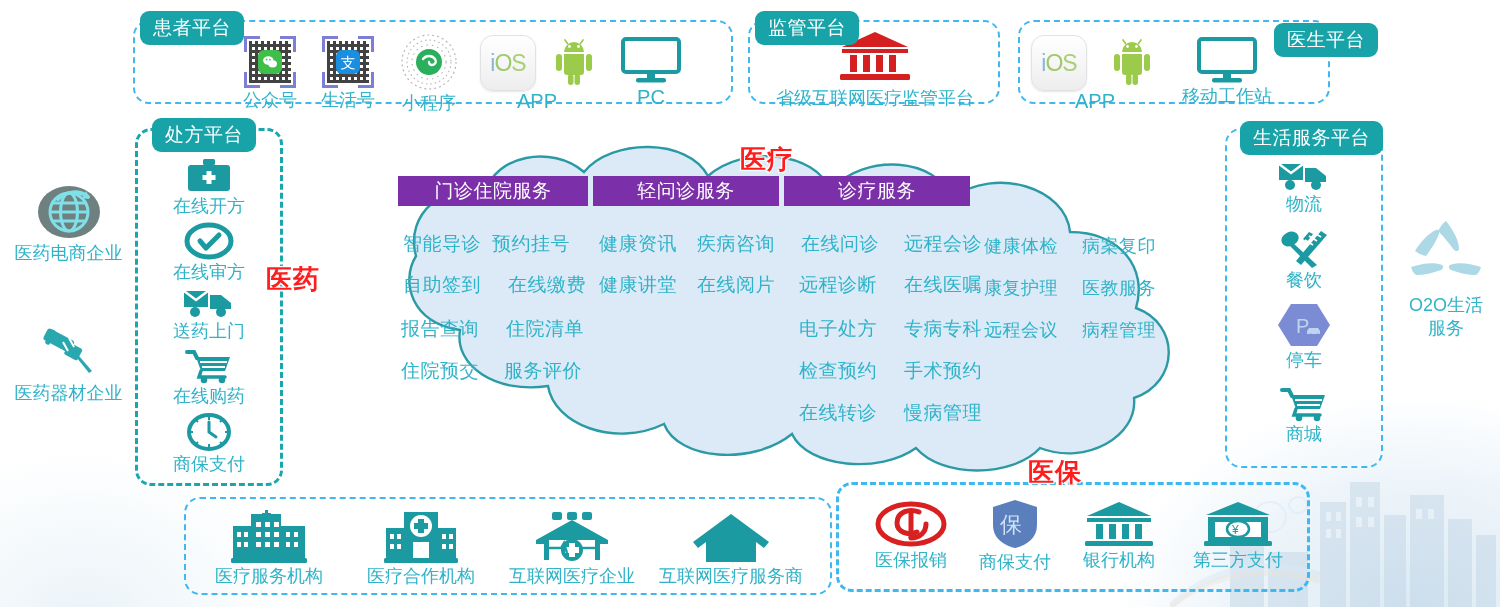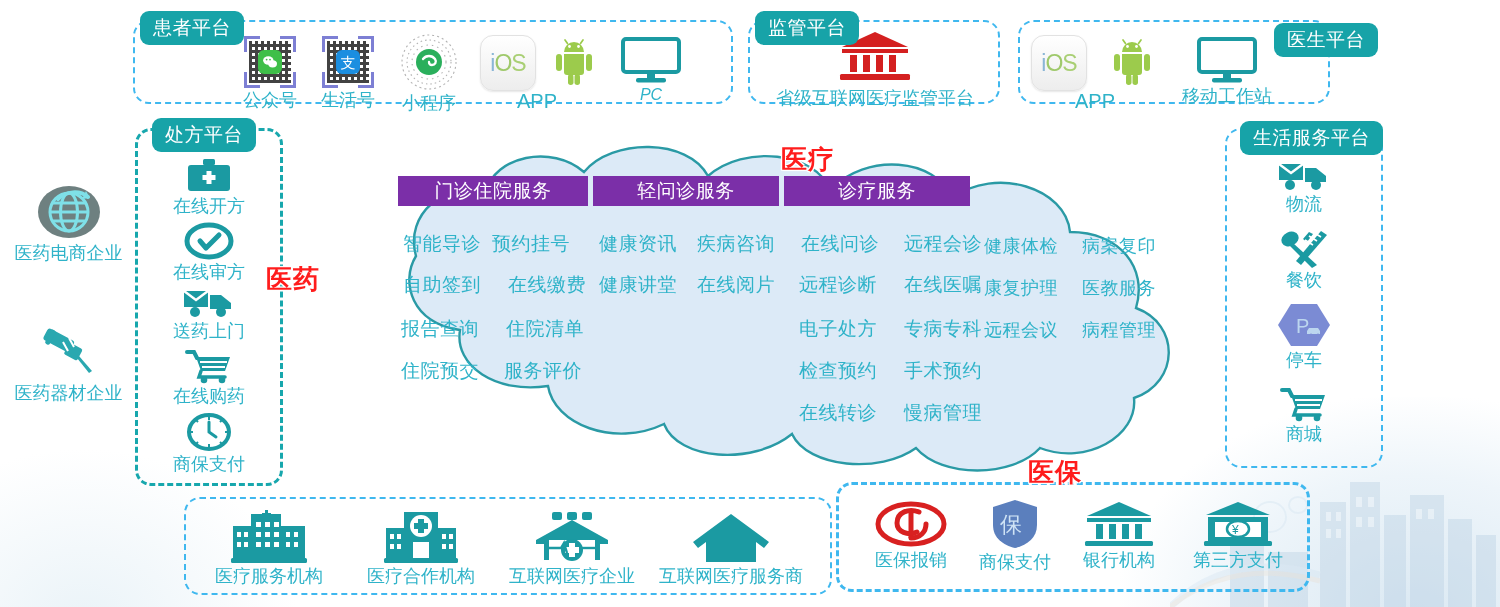--- a/index.html
+++ b/index.html
@@ -185,21 +185,21 @@
   <div class="cap" style="position:absolute;left:497px;top:88px;width:80px;text-align:center;font-size:20px;">APP</div>
 
   <div class="cell" style="left:614px;top:36px;width:74px;">
     <div class="ic">
       <svg width="62" height="48" viewBox="0 0 62 48">
         <rect x="3" y="3" width="56" height="33" rx="3" fill="none" stroke="#1b9aa2" stroke-width="4"></rect>
         <rect x="27" y="36" width="8" height="6" fill="#1b9aa2"></rect>
         <rect x="16" y="42" width="30" height="4.5" rx="2" fill="#1b9aa2"></rect>
       </svg>
     </div>
-    <div class="cap" style="font-size:16px;font-style:italic;">PC</div>
+    <div class="cap" style="font-size:20px;">PC</div>
   </div>
 
   <div class="box blue" style="left:748px;top:20px;width:252px;height:84px;"></div>
   <div class="badge" style="left:755px;top:11px;">监管平台</div>
   <div class="cell" style="left:790px;top:30px;width:170px;">
     <div class="ic">
       <svg width="78" height="52" viewBox="0 0 78 52">
         <path d="M39 2 72 17H6z" fill="#d42020"></path>
         <rect x="6" y="19" width="66" height="4" fill="#d42020"></rect>
         <g fill="#d42020">
@@ -458,20 +458,34 @@
         <path d="M12 9h34l-5 14H17z" fill="#1b9aa2"></path>
         <path d="M16 14h27M18 19h23" stroke="#fff" stroke-width="2"></path>
         <path d="M17 23l-2 6h26" fill="none" stroke="#1b9aa2" stroke-width="3.5" stroke-linecap="round"></path>
         <circle cx="20" cy="32" r="3.3" fill="#1b9aa2"></circle>
         <circle cx="38" cy="32" r="3.3" fill="#1b9aa2"></circle>
       </svg>
     </div>
     <div class="cap">商城</div>
   </div>
 
+  <div class="cell outside" style="left:1396px;top:215px;width:100px;">
+    <div class="ic">
+      <svg width="90" height="72" viewBox="0 0 90 72">
+        <g fill="#a8d8e4" opacity=".95">
+          <path d="M45 6c8 10 13 20 13 28 0 2-3 3-5 1-5-7-10-13-16-19 2-4 5-8 8-10z"></path>
+          <path d="M10 52c12-4 24-5 31-2 2 1 1 4-1 5-8 3-17 5-25 5-3-2-4-5-5-8z"></path>
+          <path d="M80 52c-12-4-24-5-31-2-2 1-1 4 1 5 8 3 17 5 25 5 3-2 4-5 5-8z"></path>
+          <path d="M14 36c6-10 14-18 21-21 2-1 4 1 3 4-3 8-8 15-13 22-5-1-8-3-11-5z"></path>
+        </g>
+      </svg>
+    </div>
+    <div class="cap" style="margin-top:8px;">O2O生活</div>
+    <div class="cap">服务</div>
+  </div>
 
   <div class="box blue" style="left:184px;top:497px;width:648px;height:98px;"></div>
 
   <div class="cell" style="left:205px;top:510px;width:128px;">
     <div class="ic">
       <svg width="80" height="54" viewBox="0 0 80 54">
         <g fill="#1b9aa2">
           <rect x="22" y="4" width="30" height="44"></rect>
           <rect x="4" y="16" width="18" height="32"></rect>
           <rect x="52" y="16" width="24" height="32"></rect>
@@ -605,17 +619,17 @@
         <rect x="6" y="17" width="60" height="24" fill="#1b9aa2"></rect>
         <rect x="13" y="22" width="46" height="15" fill="#fff"></rect>
         <ellipse cx="36" cy="29" rx="11" ry="8" fill="none" stroke="#1b9aa2" stroke-width="2.5"></ellipse>
         <text x="30" y="34" font-family="Liberation Sans, sans-serif" font-size="12" fill="#1b9aa2">¥</text>
         <rect x="2" y="41" width="68" height="5" rx="1.5" fill="#1b9aa2"></rect>
       </svg>
     </div>
     <div class="cap">第三方支付</div>
   </div>
 
-  <div class="rtag" style="left:740px;top:142px;margin-left:41px;">医疗</div>
+  <div class="rtag" style="left:740px;top:142px;">医疗</div>
   <div class="rtag" style="left:266px;top:262px;">医药</div>
   <div class="rtag" style="left:1028px;top:455px;">医保</div>
 
 </div>
 
 </body></html>

